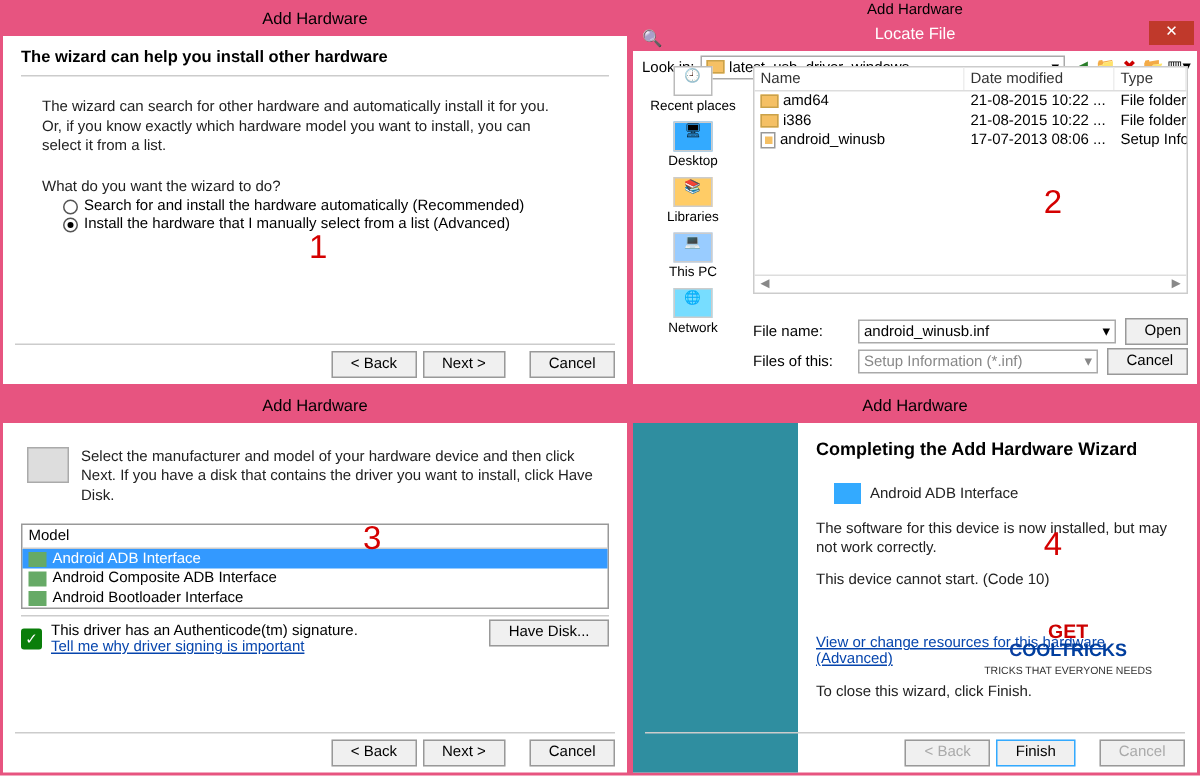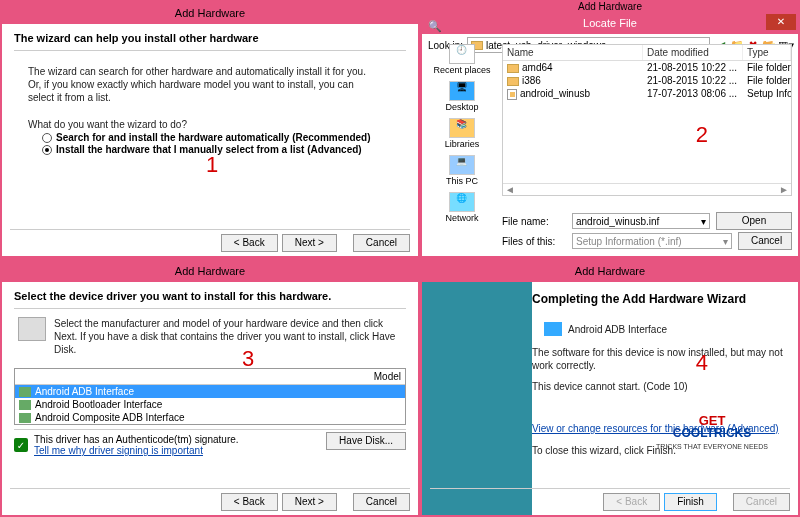--- a/index.html
+++ b/index.html
@@ -5,21 +5,21 @@
   * { box-sizing: border-box; margin: 0; padding: 0; font-family: "Segoe UI", Tahoma, sans-serif; }
   body { width: 800px; height: 517px; background: #fff; overflow: hidden; display: grid; grid-template-columns: 420px 380px; grid-template-rows: 258px 259px; }
   .panel { border: 2px solid #e75480; position: relative; background: #fff; }
   .titlebar { background: #e75480; height: 22px; line-height: 22px; font-size: 11px; text-align: center; color: #000; position: relative; }
   .titlebar.locate { background: #e75480; color: #fff; }
   .close-btn { position: absolute; right: 2px; top: 2px; background: #c0392b; color: #fff; width: 30px; height: 16px; font-size: 10px; text-align: center; line-height: 16px; }
   .step-num { position: absolute; font-size: 22px; color: #d40000; font-weight: normal; }
   .whitebox { background: #fff; padding: 8px 12px; }
   .heading { font-size: 11px; font-weight: bold; border-bottom: 1px solid #ccc; padding-bottom: 6px; }
   .body-text { font-size: 10px; color: #222; line-height: 1.3; }
-  .radio-row { font-size: 10px; display: flex; align-items: center; gap: 4px; margin: 1px 0; font-weight: bold; }
+  .radio-row { font-size: 10px; display: flex; align-items: center; gap: 4px; margin: 1px 0; }
   .radio { width: 10px; height: 10px; border: 1px solid #555; border-radius: 50%; display: inline-flex; align-items: center; justify-content: center; }
   .radio.checked::after { content: ""; width: 4px; height: 4px; background: #000; border-radius: 50%; }
   .btn-row { position: absolute; bottom: 4px; right: 8px; display: flex; gap: 4px; border-top: 1px solid #ccc; padding-top: 4px; width: calc(100% - 16px); justify-content: flex-end; left: 8px; }
   .btn { font-size: 10px; border: 1px solid #999; background: #f0f0f0; padding: 1px 12px; height: 18px; line-height: 14px; }
   .btn.disabled { color: #aaa; }
   
   .toolbar2 { display: flex; align-items: center; gap: 4px; padding: 3px 6px; font-size: 10px; }
   .combo { border: 1px solid #aaa; background: #fff; font-size: 10px; height: 16px; flex: 1; padding: 0 3px; display: flex; align-items: center; justify-content: space-between; }
   .icons-tb { display: flex; gap: 2px; }
   .tb-ic { width: 14px; height: 14px; border: none; display: inline-block; font-size: 11px; text-align: center; line-height: 14px; }
@@ -29,29 +29,29 @@
   .fl-row { display: grid; grid-template-columns: 140px 100px auto; font-size: 10px; }
   .fl-row > div { padding: 1px 4px; white-space: nowrap; overflow: hidden; }
   .placebar { position: absolute; top: 42px; left: 4px; width: 72px; bottom: 6px; display: flex; flex-direction: column; align-items: center; gap: 6px; font-size: 9px; text-align: center; }
   .place { display: flex; flex-direction: column; align-items: center; gap: 1px; }
   .pic { width: 26px; height: 20px; border: 1px solid #ccc; background: #eef; }
   .bottom2 { position: absolute; bottom: 6px; left: 80px; right: 6px; font-size: 10px; }
   .brow { display: flex; align-items: center; gap: 6px; margin-top: 2px; }
   .brow label { width: 64px; }
   
   .model-box { border: 1px solid #999; margin: 4px 12px; font-size: 10px; }
-  .model-box .mh { padding: 2px 4px; border-bottom: 1px solid #ccc; text-align: right; }
+  .model-box .mh { padding: 2px 4px; border-bottom: 1px solid #ccc; }
   .model-item { padding: 1px 4px; display: flex; align-items: center; gap: 4px; }
   .model-item.selected { background: #3399ff; color: #fff; }
   .chip { width: 12px; height: 10px; background: #6a6; display: inline-block; }
   .authrow { margin: 4px 12px; font-size: 10px; display: flex; align-items: center; gap: 6px; border-top: 1px solid #ccc; padding-top: 4px; position: relative; }
   .link { color: #0645ad; text-decoration: underline; }
   
   .leftstrip { position: absolute; top: 22px; bottom: 0; left: 0; width: 110px; background: linear-gradient(#4fa, #157) ; background: #2f8ea0; }
-  .rightpane { position: absolute; top: 22px; bottom: 0; left: 110px; right: 0; padding: 10px 0; font-size: 10px; }
+  .rightpane { position: absolute; top: 22px; bottom: 0; left: 110px; right: 0; padding: 10px 12px; font-size: 10px; }
   .logo { position: absolute; right: 30px; bottom: 64px; font-size: 12px; font-weight: bold; color: #003e9e; text-align: center; line-height: 1; }
   .logo .g { color: #cc0000; font-size: 13px; }
   .logo .tag { font-size: 7px; color: #333; font-weight: normal; }
   .folder-ic { display:inline-block; width:12px; height:9px; background:#f5c064; border:1px solid #caa24a; vertical-align:middle; margin-right:3px; }
   .inf-ic { display:inline-block; width:10px; height:11px; background:#fff; border:1px solid #999; vertical-align:middle; margin-right:3px; position:relative; }
   .inf-ic::after{content:""; position:absolute; left:2px; top:2px; width:5px; height:5px; background:#f5c064;}
 </style>
 </head>
 <body>
 
@@ -151,57 +151,56 @@
       </div>
   </div>
   <div class="step-num" style="right:90px; top:120px;">2</div>
   <div class="bottom2">
     <div class="brow">
       <label>File name:</label>
       <div class="combo" style="flex:1">
           <span>android_winusb.inf</span>
           <span>▾</span>
         </div>
-      <button class="btn" style="width:76px">Open</button>
+      <button class="btn" style="width:42px">Open</button>
     </div>
     <div class="brow">
       <label>Files of this:</label>
       <div class="combo" style="flex:1; color:#888;gap:28px;">
           <span>Setup Information (*.inf)</span>
           <span>▾</span>
         </div>
       <button class="btn" style="width:54px">Cancel</button>
     </div>
   </div>
 </div>
 
 <div class="panel">
   <div class="titlebar">Add Hardware</div>
   <div class="whitebox">
-    <div class="heading">Select the device driver you want to install for this hardware.</div>
     <div style="height:8px"></div>
     <div style="display:flex; gap:8px;">
       <div style="width:28px;height:24px;background:#ddd;border:1px solid #aaa;margin-left:4px;"></div>
       <div class="body-text" style="flex:1">Select the manufacturer and model of your hardware device and then click Next. If you have a disk that contains the driver you want to install, click Have Disk.</div>
     </div>
   </div>
   <div class="step-num" style="left:240px; top:86px;">3</div>
   <div class="model-box">
     <div class="mh">Model</div>
     <div class="model-item selected">
         <span class="chip"></span>
         <span>Android ADB Interface</span>
       </div>
     <div class="model-item">
         <span class="chip"></span>
-        <span>Android Bootloader Interface</span>
+        <span>Android Composite ADB Interface</span>
       </div>
     <div class="model-item">
         <span class="chip"></span>
-        <span>Android Composite ADB Interface</span>
+        <span>Android Bootloader Interface</span>
       </div>
   </div>
   <div class="authrow">
     <span style="width:14px;height:14px;background:#0a7e0a;color:#fff;display:inline-flex;align-items:center;justify-content:center;font-size:10px;border-radius:2px;">✓</span>
     <div style="display:flex;flex-direction:column;">
       <span>This driver has an Authenticode(tm) signature.</span>
       <a class="link" href="#">Tell me why driver signing is important</a>
     </div>
     <button class="btn" style="position:absolute; right:0; top:2px;">Have Disk...</button>
   </div>

